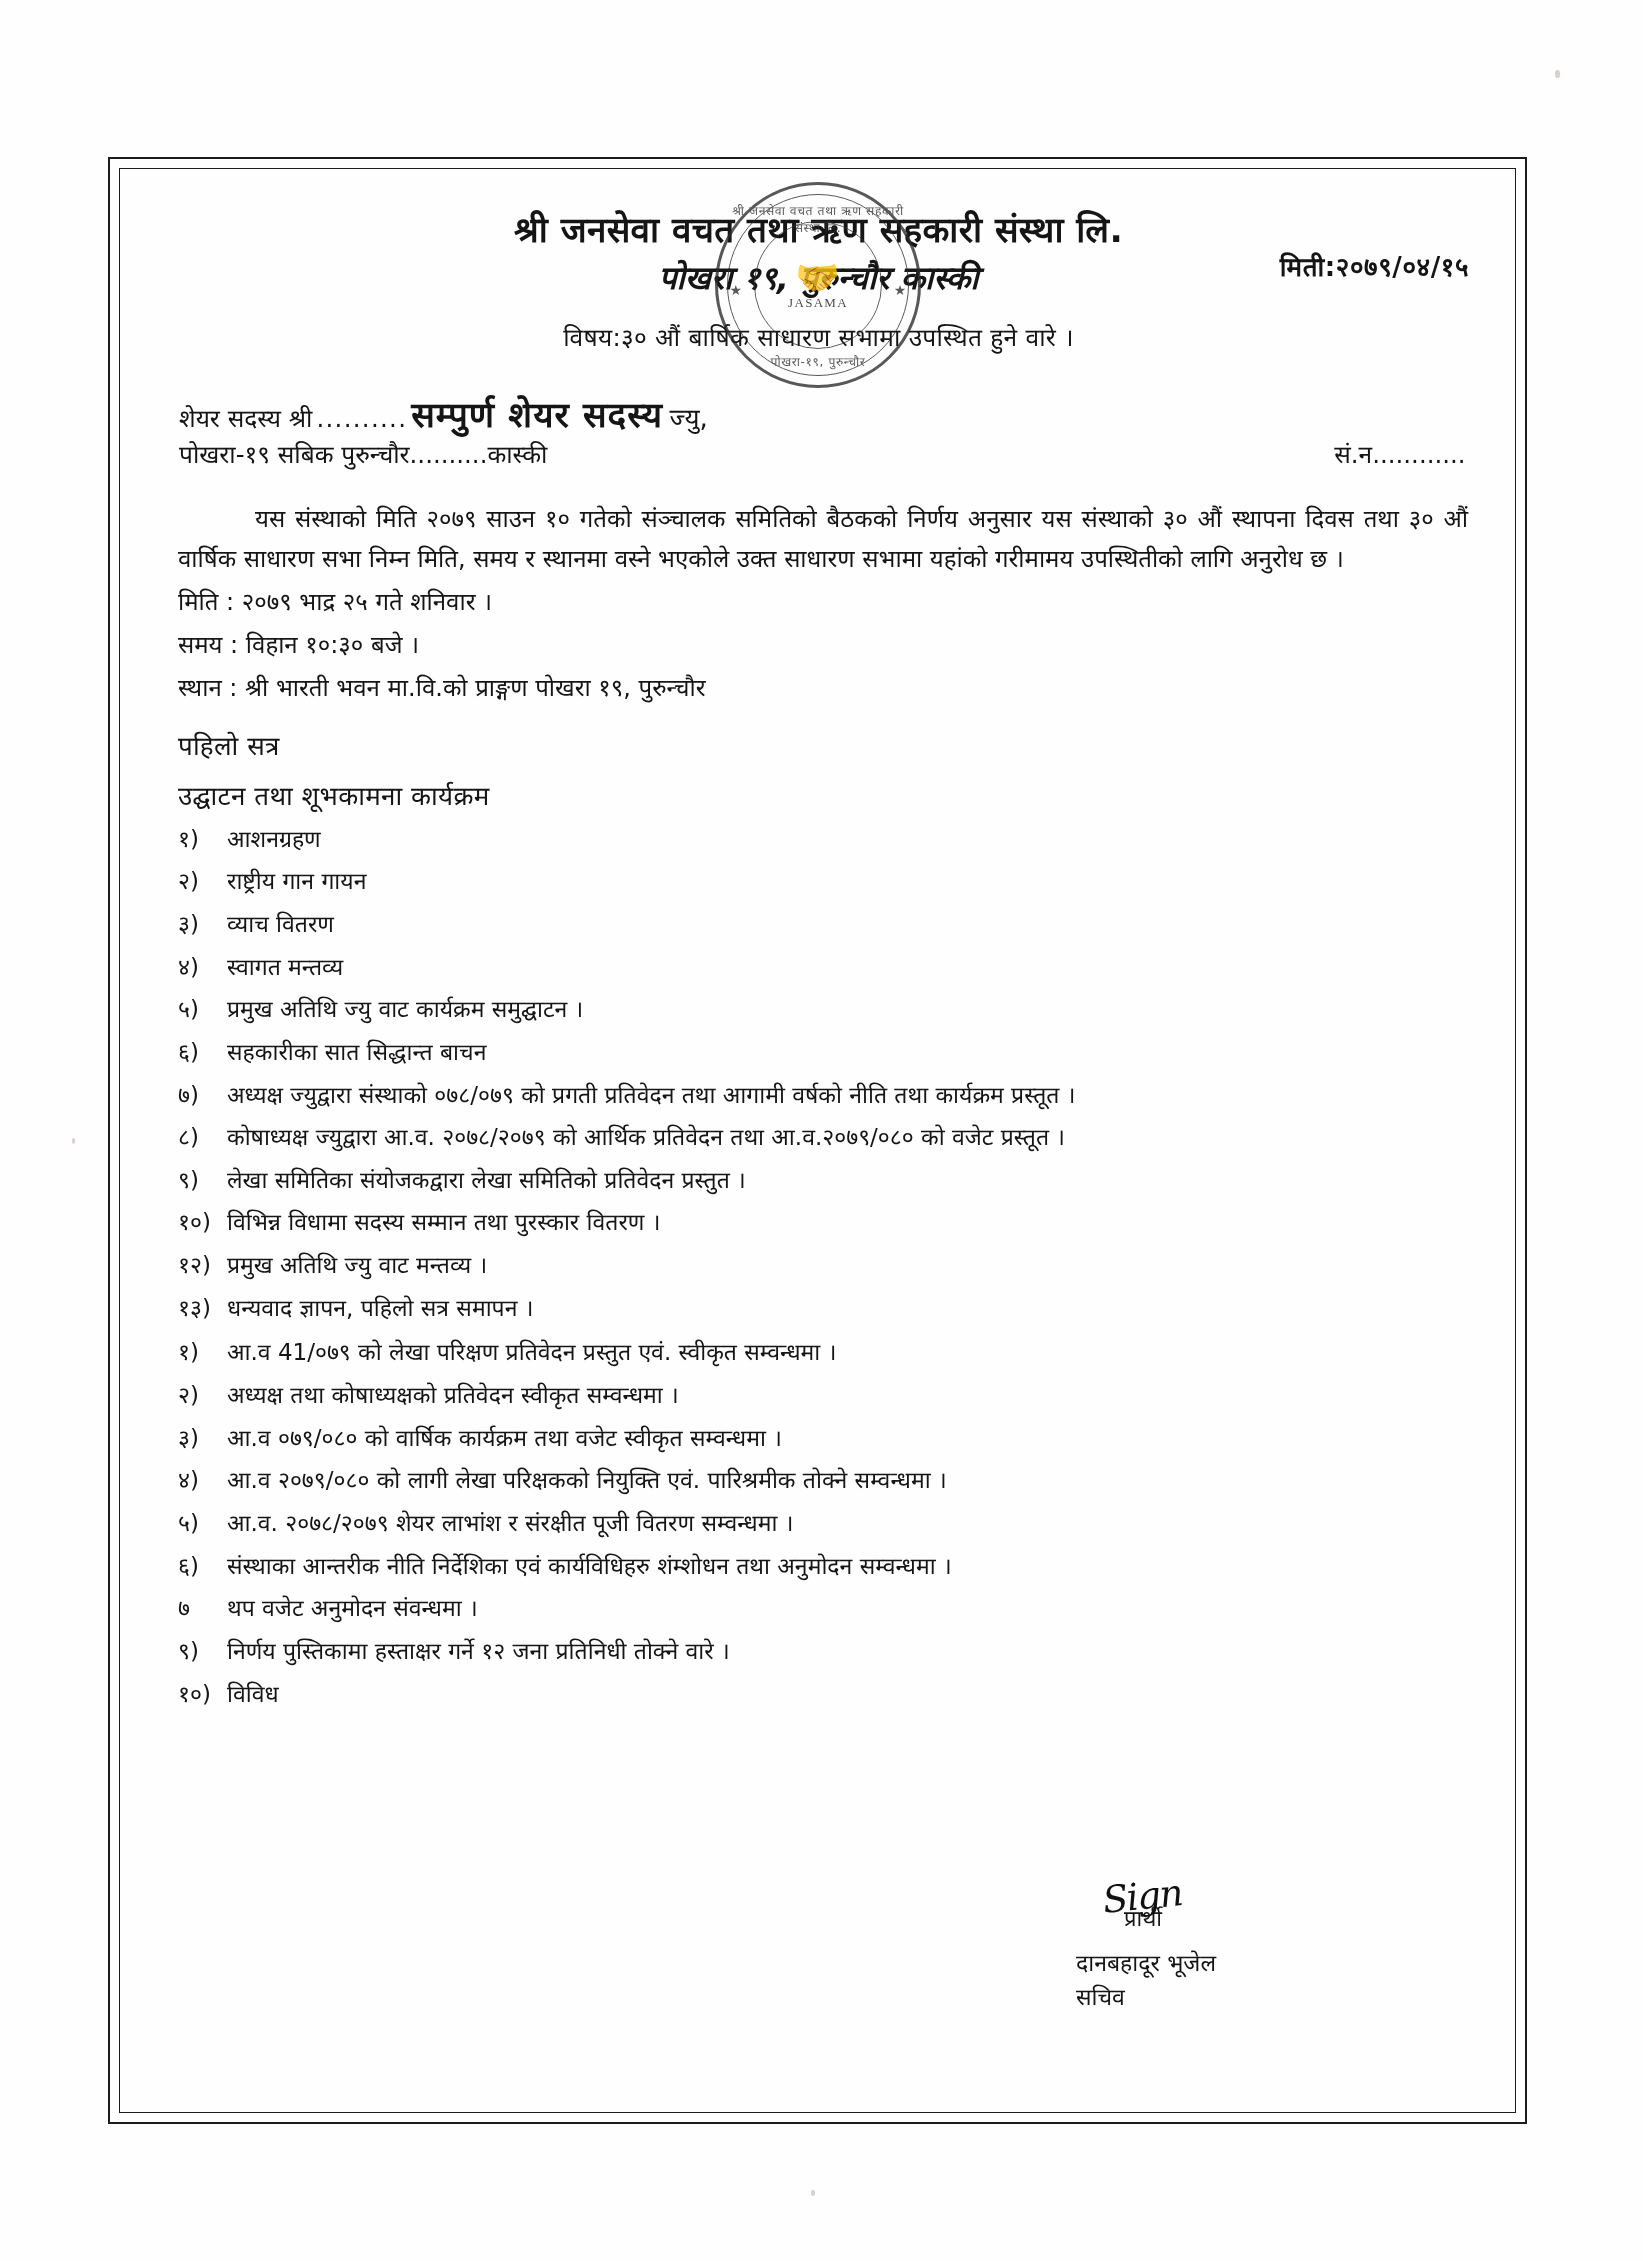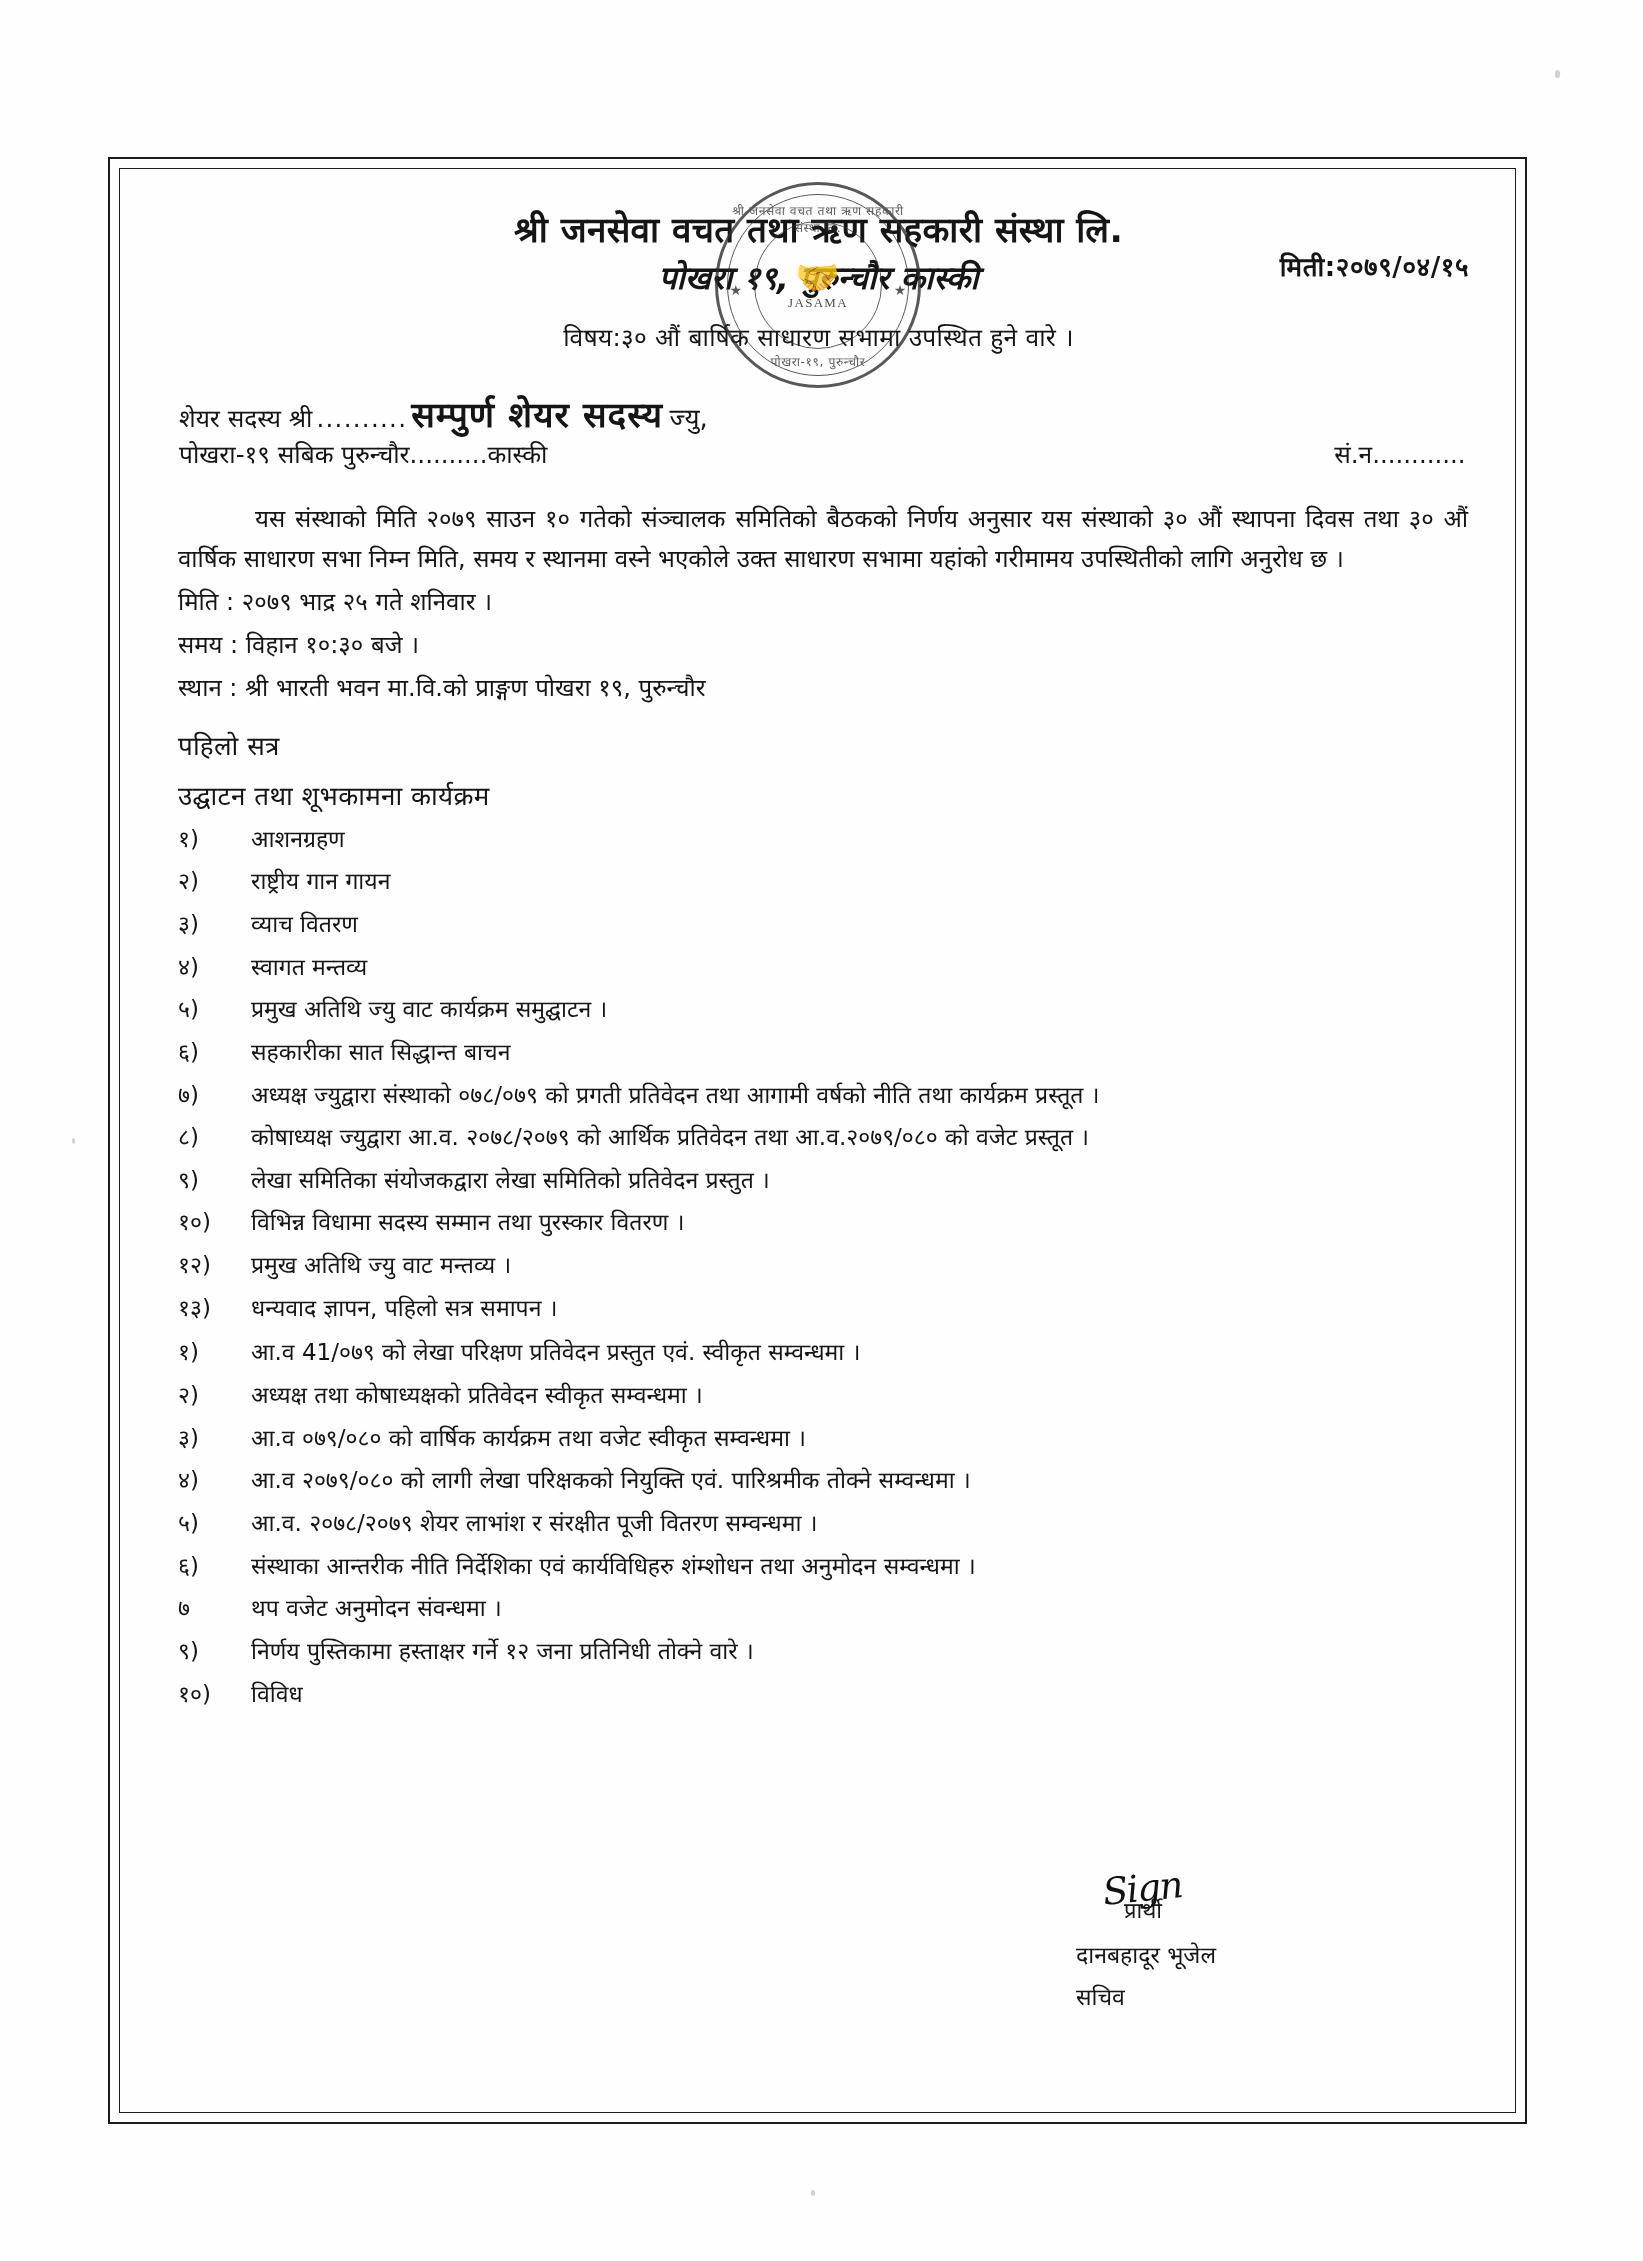--- a/index.html
+++ b/index.html
@@ -164,21 +164,21 @@
     line-height: 1.55;
     margin-bottom: 7px;
     display: flex;
     align-items: baseline;
   }
   .num {
     min-width: 49px;
     display: inline-block;
     flex: none;
   }
-  .txt { flex: 1; margin-left: 24px; }
+  .txt { flex: 1; }
 
   
   .sign-block {
     position: absolute;
     right: 97px;
     bottom: 97px;
     text-align: left;
     width: 335px;
   }
   .sign-mark {
@@ -194,21 +194,21 @@
   .sign-role {
     font-size: 22px;
     margin-left: 48px;
     margin-bottom: 14px;
   }
   .sign-name {
     font-size: 23px;
   }
   .sign-title {
     font-size: 23px;
-    margin-top: 10px;
+    margin-top: 2px;
   }
 
   
   .stamp {
     position: absolute;
     left: 715px;
     top: 182px;
     width: 206px;
     height: 206px;
     border-radius: 50%;

